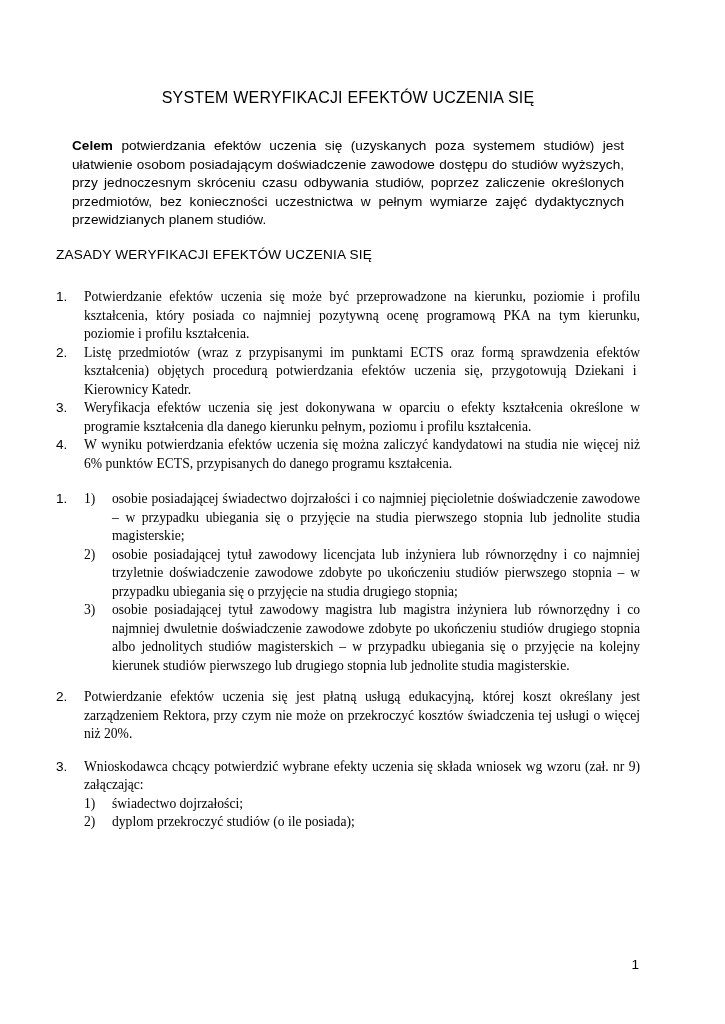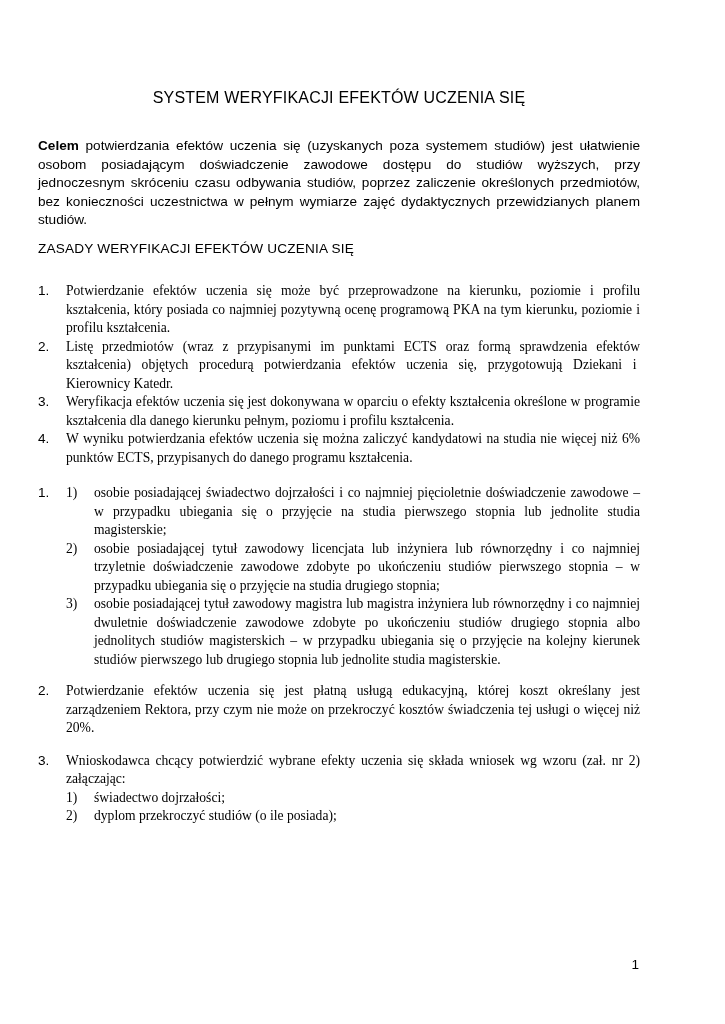--- a/index.html
+++ b/index.html
@@ -7,37 +7,37 @@
     padding: 0;
     background: #ffffff;
   }
   .page {
     position: relative;
     width: 725px;
     height: 1024px;
     background: #ffffff;
     color: #000000;
     font-family: "Liberation Sans", "DejaVu Sans", sans-serif;
-    padding: 88px 85px 0 38px;
+    padding: 88px 85px 0 56px;
     box-sizing: border-box;
     overflow: hidden;
   }
   .title {
     font-size: 16px;
     line-height: 19px;
     font-weight: 400;
     text-align: center;
     letter-spacing: 0.2px;
     margin: 0 0 30px 0;
   }
   .para {
     font-size: 13.6px;
     line-height: 18.5px;
     text-align: justify;
-    margin: 0;
+    margin: 16px;
   }
   .intro b { font-weight: 700; }
   .heading {
     font-size: 13.6px;
     line-height: 18.5px;
     font-weight: 400;
     text-align: left;
     letter-spacing: 0.2px;
     margin: 10px 0 0 0;
   }
@@ -127,21 +127,21 @@
     </div>
 
     <div class="item gap-before">
       <span class="num">2.</span>
       <span class="body">Potwierdzanie efektów uczenia się jest płatną usługą edukacyjną, której koszt określany jest zarządzeniem Rektora, przy czym nie może on przekroczyć kosztów świadczenia tej usługi o więcej niż 20%.</span>
     </div>
 
     <div class="item gap-before2">
       <span class="num">3.</span>
       <div class="body">
-        <div>Wnioskodawca chcący potwierdzić wybrane efekty uczenia się składa wniosek wg wzoru (zał. nr 2) załączając:</div>
+        <div>Wnioskodawca chcący potwierdzić wybrane efekty uczenia się składa wniosek wg wzoru (zał. nr 9) załączając:</div>
         <div class="sublist">
           <div class="subitem">
             <span class="num">1)</span>
             <span class="body">świadectwo dojrzałości;</span>
           </div>
           <div class="subitem">
             <span class="num">2)</span>
             <span class="body">dyplom przekroczyć studiów (o ile posiada);</span>
           </div>
         </div>

